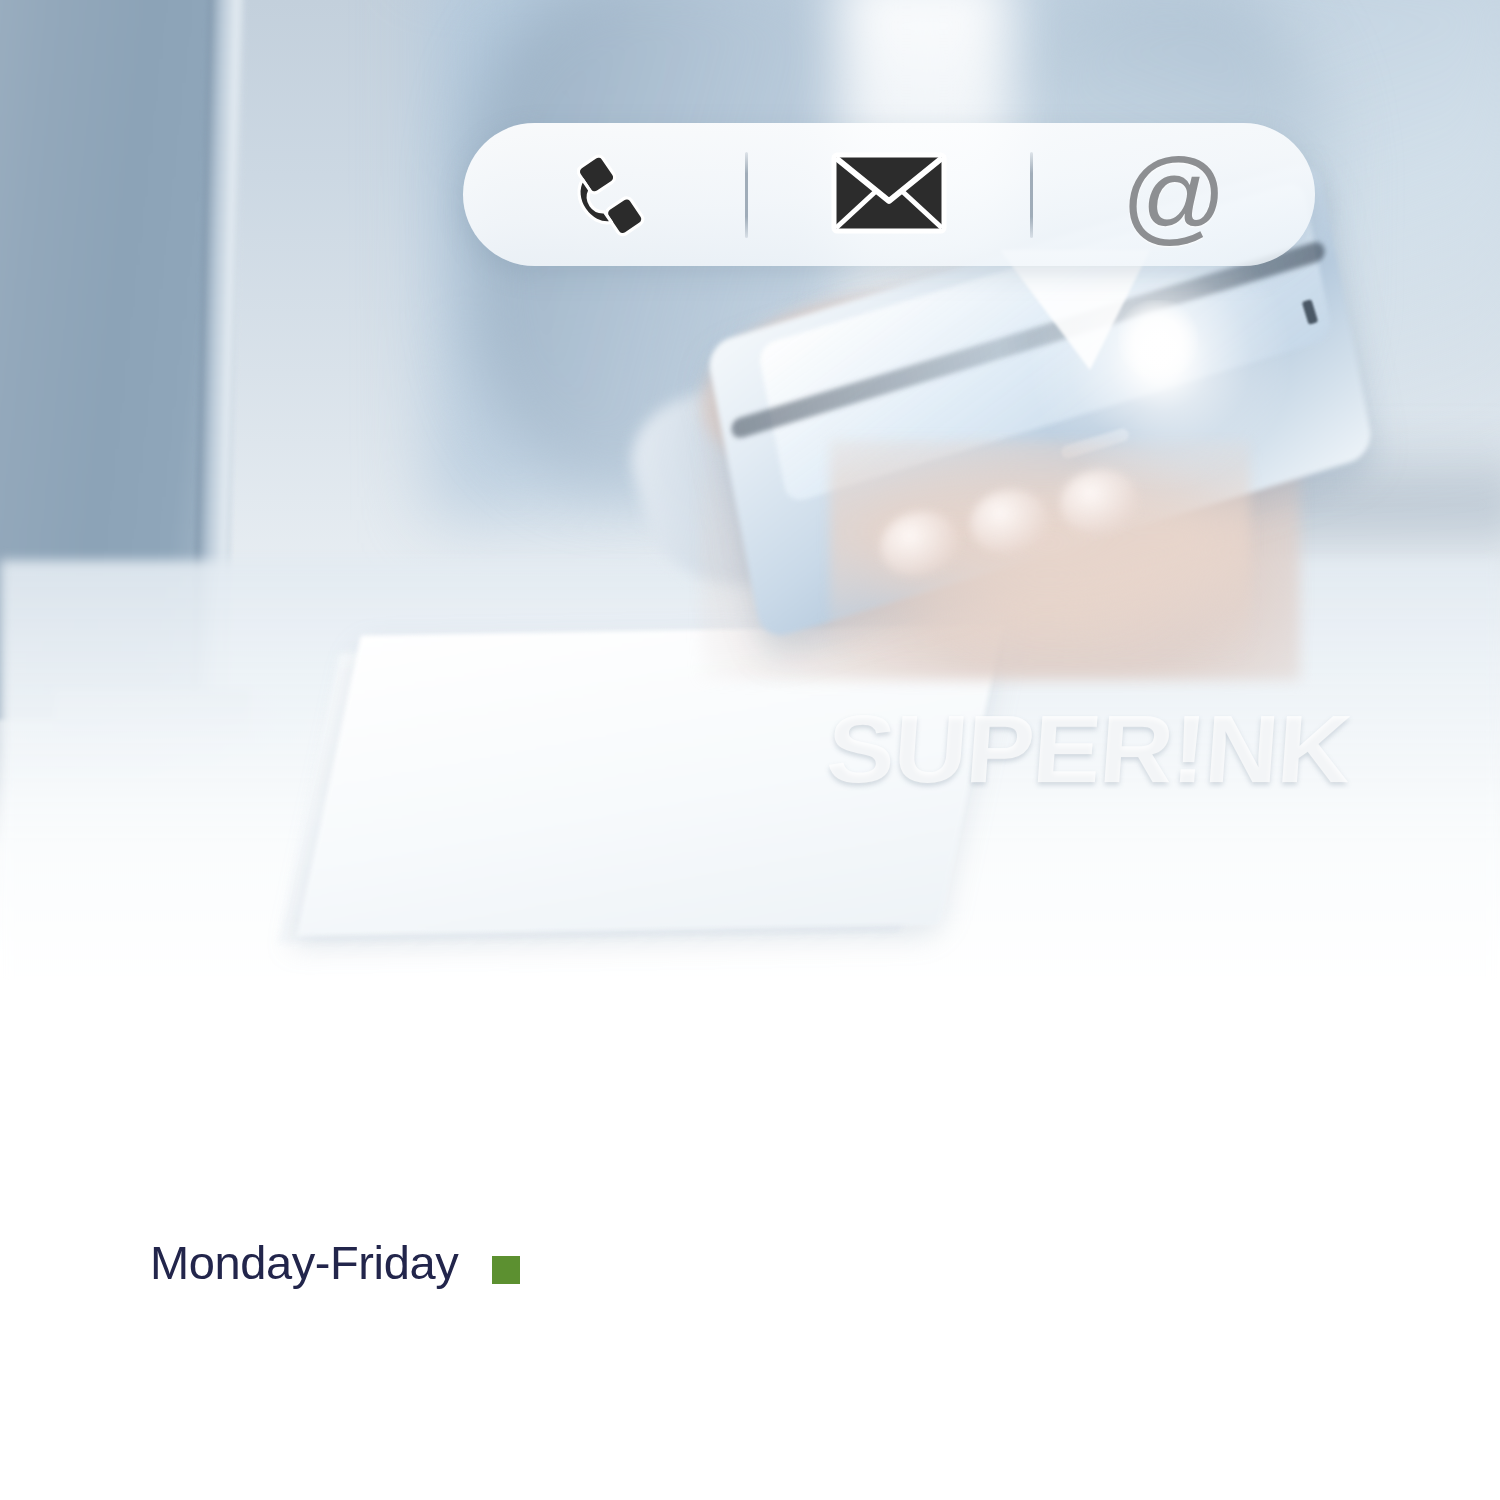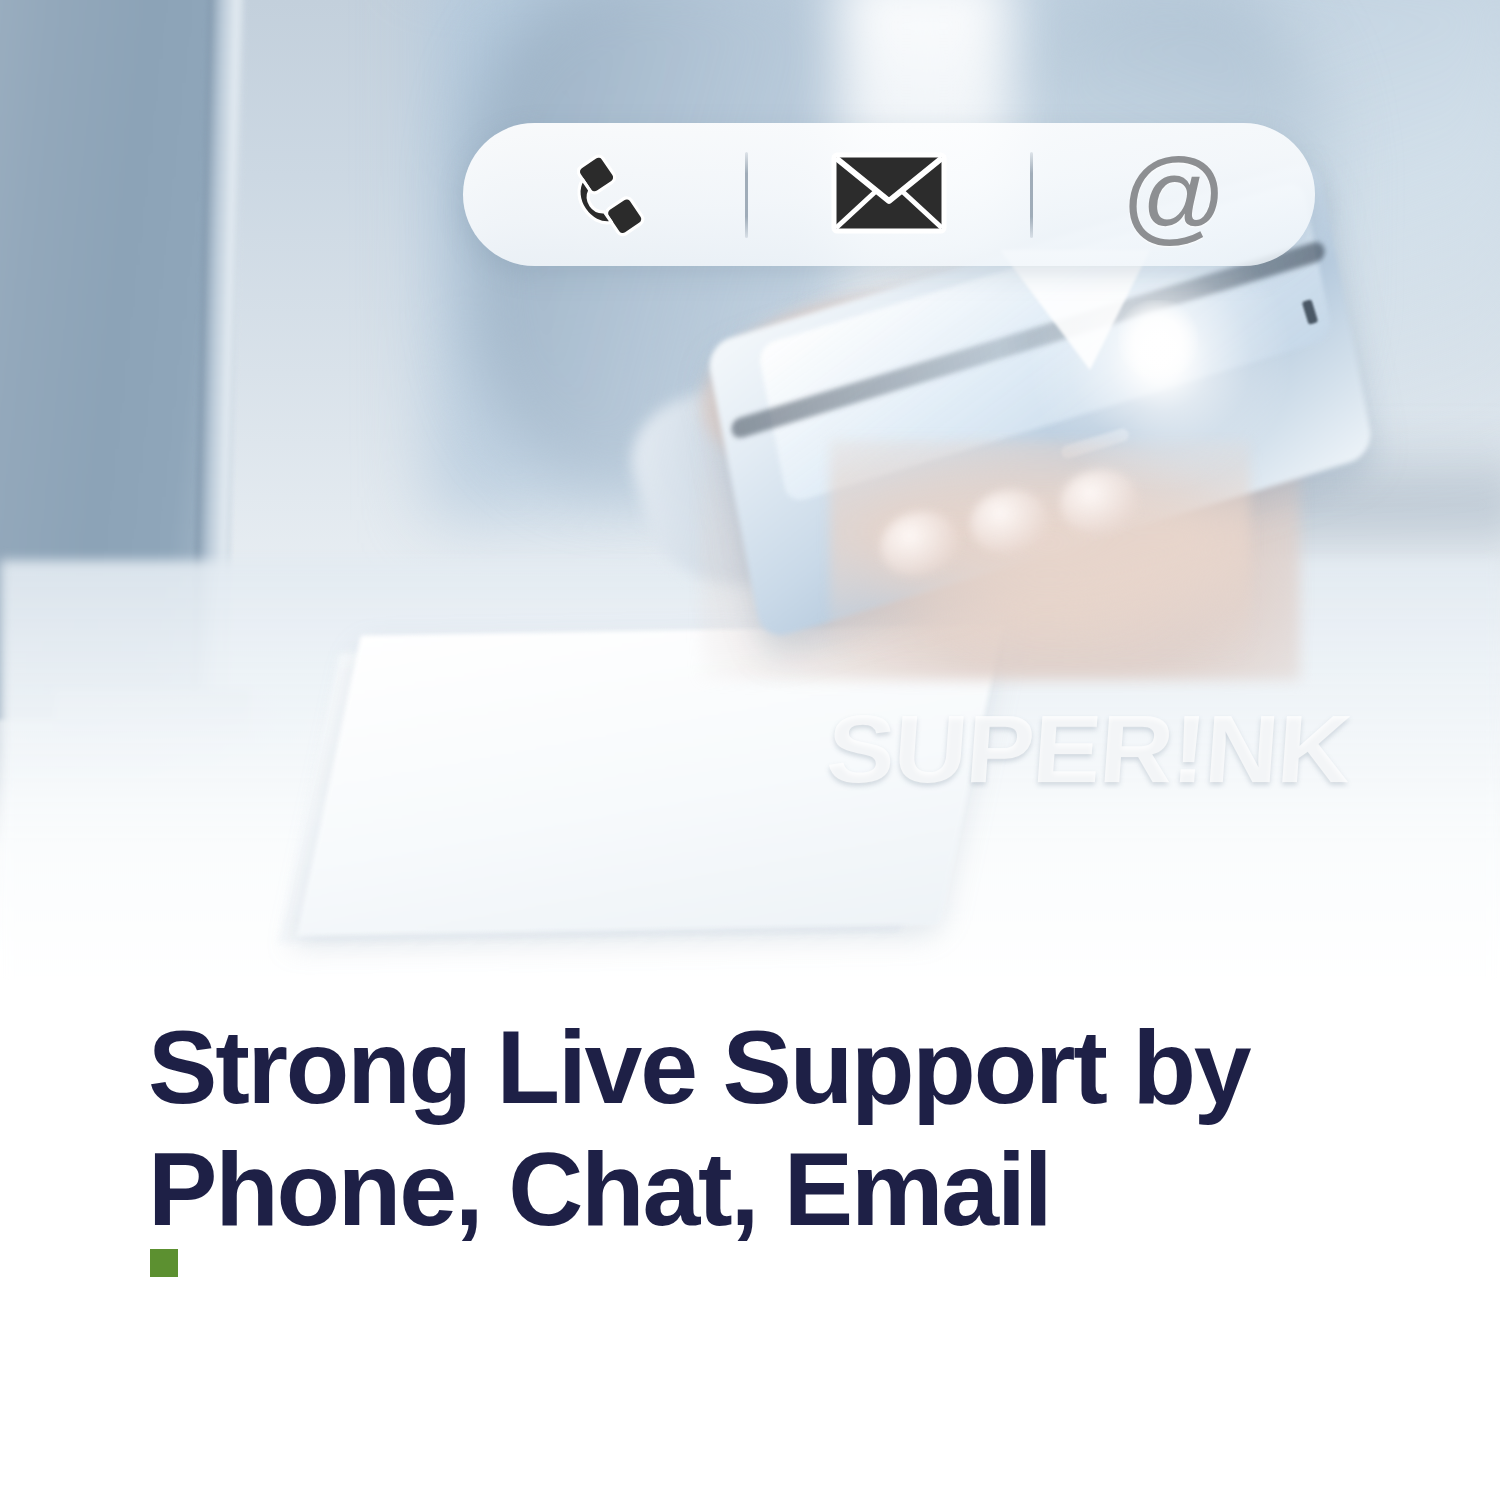--- a/index.html
+++ b/index.html
@@ -452,19 +452,19 @@
     </div>
 
     <div class="pill-div"></div>
 
     <div class="pill-seg">
       <span class="ic ic-at">@</span>
     </div>
 
   </div>
 
-  <h1 class="headline">Strong Live Support by Phone, Chat, Email</h1>
 
   <div class="subline">
+    <span class="subline-text">Monday-Friday</span>
     <span class="accent-square"></span>
   </div>
 
 </div>
 
 </body></html>

